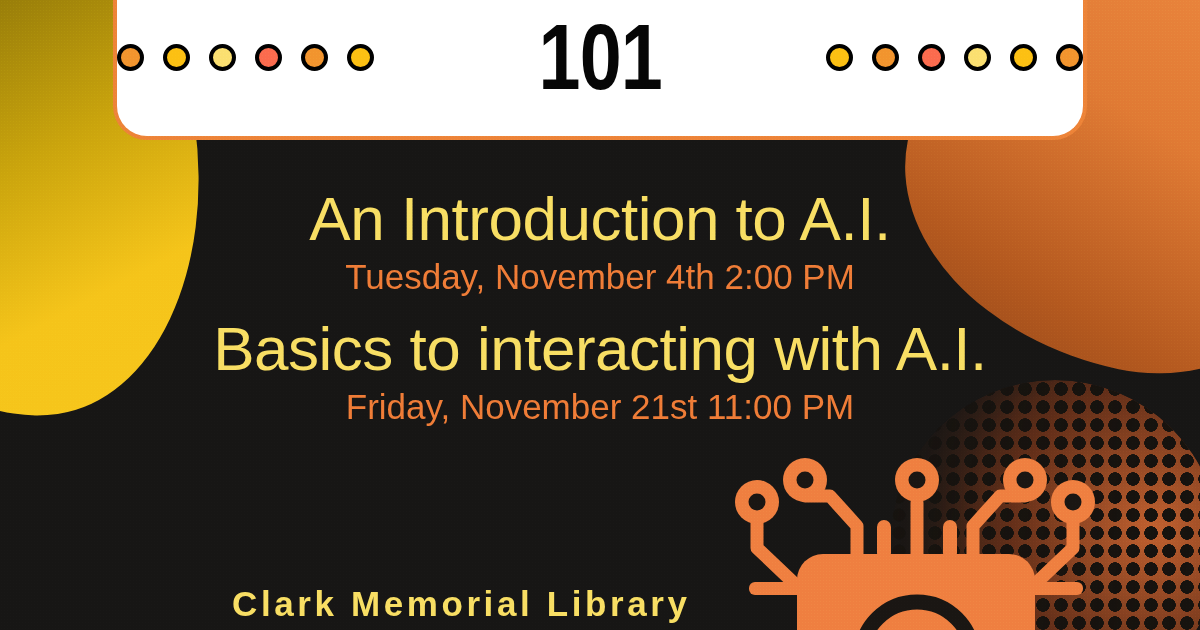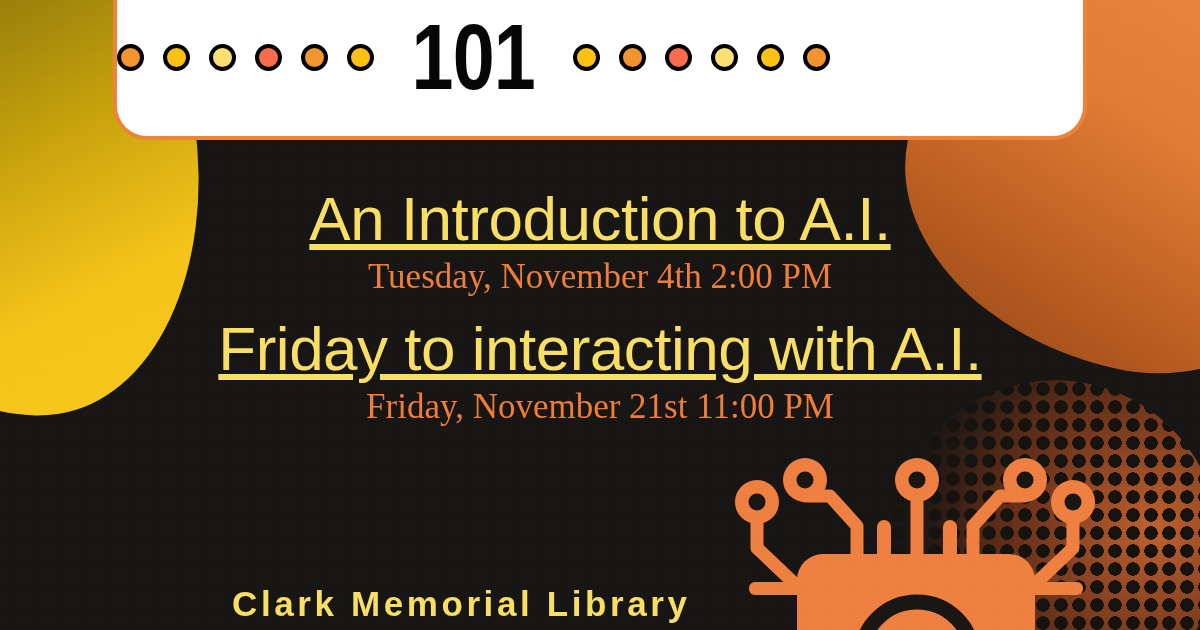--- a/index.html
+++ b/index.html
@@ -100,21 +100,21 @@
     font-size:82px;
     letter-spacing:1px;
     color:#050505;
     line-height:1;
     transform:scaleX(.95);
     white-space:nowrap;
   }
   .header-row{
     display:flex;
     align-items:center;
-    justify-content:flex-start;
+    justify-content:space-between;
     gap:18px;
     margin-top:6px;
     width:100%;
   }
   .dots{
     display:flex;
     align-items:center;
     gap:19px;
   }
   .dot{
@@ -140,24 +140,23 @@
     z-index:20;
     text-align:center;
   }
   .session-title{
     font-family:"Liberation Sans",sans-serif;
     font-size:62px;
     font-weight:normal;
     color:#f8de63;
     line-height:1.06;
     letter-spacing:-.5px;
-    text-decoration:underline;
   }
   .session-date{
-    font-family:Liberation Serif, serif;
+    font-family:Liberation Sans, sans-serif;
     font-size:35px;
     font-weight:normal;
     color:#ef7c37;
     line-height:1.1;
     margin-top:6px;
     letter-spacing:0;
   }
   .session-block + .session-block{margin-top:20px;}
   
   .footer{
@@ -213,21 +212,21 @@
       </div>
     </div>
   </div>
 
   <div class="content">
     <div class="session-block">
       <div class="session-title">An Introduction to A.I.</div>
       <div class="session-date">Tuesday, November 4th 2:00 PM</div>
     </div>
     <div class="session-block">
-      <div class="session-title">Friday to interacting with A.I.</div>
+      <div class="session-title">Basics to interacting with A.I.</div>
       <div class="session-date">Friday, November 21st 11:00 PM</div>
     </div>
   </div>
 
   <div class="footer">
     <div class="footer-text">Clark Memorial Library</div>
   </div>
 
   <div class="robot">
     <svg viewBox="0 0 360 210" xmlns="http://www.w3.org/2000/svg">

